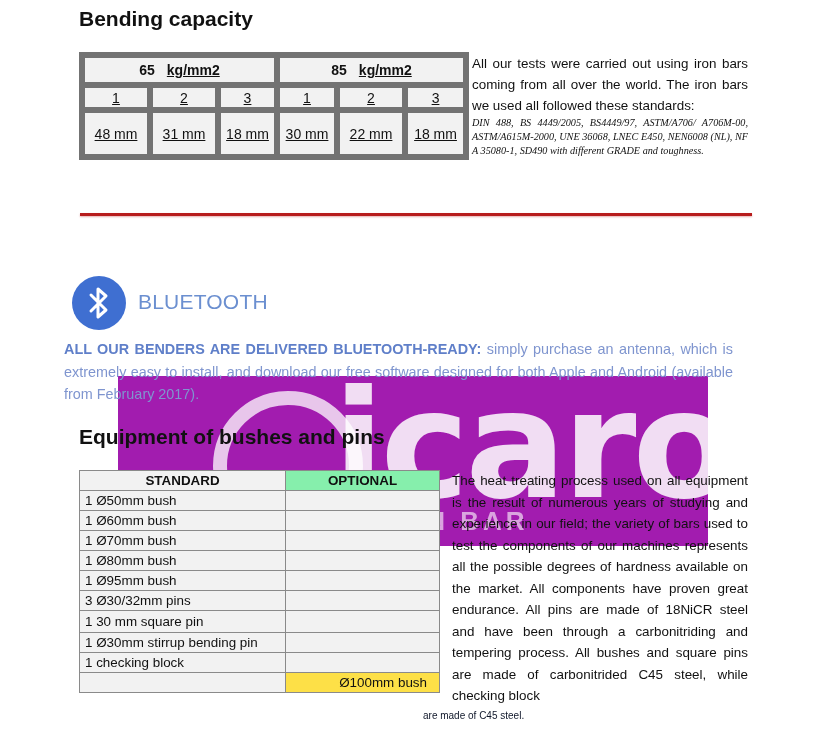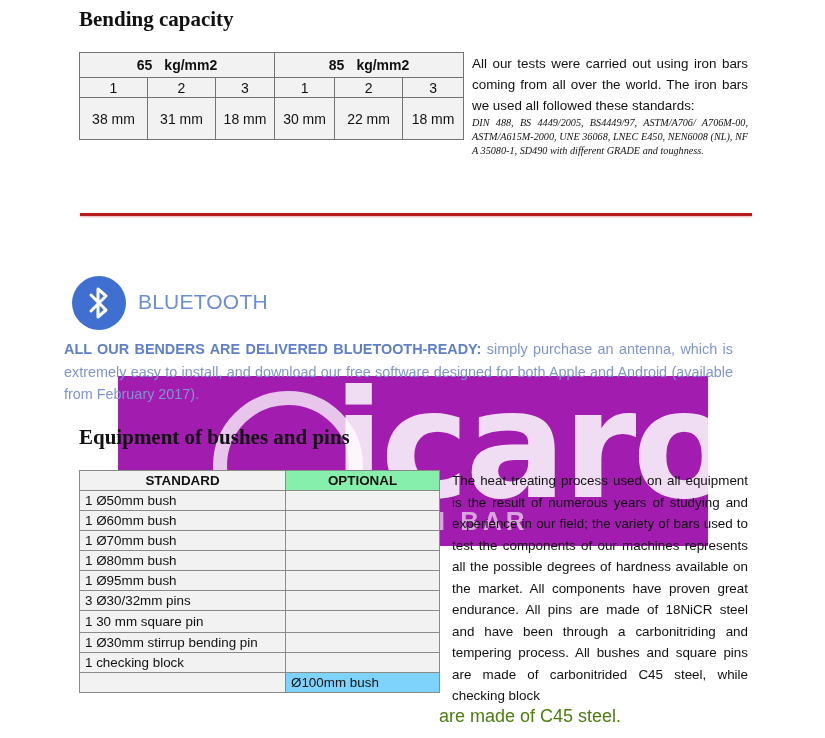--- a/index.html
+++ b/index.html
@@ -11,26 +11,26 @@
     
     .watermark { left: 118px; top: 376px; width: 590px; height: 170px;
                  background: #a21caf; overflow: hidden; }
     .wm-circle { position: absolute; left: 95px; top: 15px; width: 150px; height: 150px;
                  border-radius: 50%; border: 14px solid rgba(255,255,255,0.75); box-sizing: border-box; }
     .wm-text { position: absolute; left: 215px; top: -18px; font-size: 150px; font-weight: bold;
                color: rgba(255,255,255,0.85); letter-spacing: -4px; font-family: "DejaVu Sans", sans-serif; }
     .wm-sub { position: absolute; left: 250px; top: 130px; font-size: 26px; font-weight: bold;
               color: rgba(255,255,255,0.6); letter-spacing: 4px; }
 
-    h2.section { margin: 0; font-size: 21px; font-weight: bold; color: #111; font-family: Liberation Serif, serif; }
+    h2.section { margin: 0; font-size: 21px; font-weight: bold; color: #111; }
 
     
     table.bend { border-collapse: collapse; left: 79px; top: 52px; width: 384px; table-layout: fixed; }
-    table.bend td { border: 1px solid #737373; background: #f2f2f2; text-align: center;
-                    font-size: 14px; padding: 0; color: #111; }
+    table.bend td { border: 6px solid #737373; background: #f2f2f2; text-align: center;
+                    font-size: 14px; padding: 0; color: #111; text-decoration: underline; }
     table.bend tr.r-head td { height: 24px; font-weight: bold; }
     table.bend tr.r-num td { height: 19px; }
     table.bend tr.r-val td { height: 41px; }
     .kg-val { display: inline-block; margin-right: 12px; }
 
     .side-text { left: 472px; top: 53px; width: 276px; font-size: 13.4px; line-height: 21px;
                  text-align: justify; color: #111; }
     .side-text .std { font-family: "Liberation Serif", "DejaVu Serif", serif; font-style: italic;
                       font-size: 10.2px; line-height: 14px; display: block; text-align: justify; }
 
@@ -45,26 +45,26 @@
                color: #7f95cf; text-align: justify; }
     .bt-para b { color: #5f7fc9; }
 
     .equip-title { left: 79px; top: 425px; }
 
     table.equip { border-collapse: collapse; left: 79px; top: 470px; width: 360px; table-layout: fixed; }
     table.equip td { border: 1px solid #8a8a8a; background: #f2f2f2; font-size: 13.4px; padding: 0 12px 0 5px;
                      height: 19px; color: #111; white-space: nowrap; }
     table.equip td.hd { text-align: center; font-weight: bold; padding: 0; margin-top: 24px; }
     table.equip td.opt-hd { background: #86efac; }
-    table.equip td.opt-fill { background: #7dd3fc; }
+    table.equip td.opt-fill { background: #fde047; text-align: right; }
     table.equip tr.tall td { height: 21px; }
 
     .heat-text { left: 452px; top: 470px; width: 296px; font-size: 13.4px; line-height: 21.5px;
                  text-align: justify; color: #111; }
-    .heat-tail { left: 423px; top: 706px; font-size: 18px; line-height: 20px; color: #4d7c0f; margin-left: 16px; }
+    .heat-tail { left: 423px; top: 706px; font-size: 10px; line-height: 20px; color: #0f172a; }
   </style>
 </head>
 <body>
 
 <div class="abs watermark">
   <div class="wm-circle"></div>
   <div class="wm-text">icaro</div>
   <div class="wm-sub">IRON BAR</div>
 </div>
 
@@ -90,21 +90,21 @@
   </tr>
   <tr class="r-num">
     <td>1</td>
     <td>2</td>
     <td>3</td>
     <td>1</td>
     <td>2</td>
     <td>3</td>
   </tr>
   <tr class="r-val">
-    <td>38 mm</td>
+    <td>48 mm</td>
     <td>31 mm</td>
     <td>18 mm</td>
     <td>30 mm</td>
     <td>22 mm</td>
     <td>18 mm</td>
   </tr>
 </tbody>
   </table>
 
 <div class="abs side-text">

